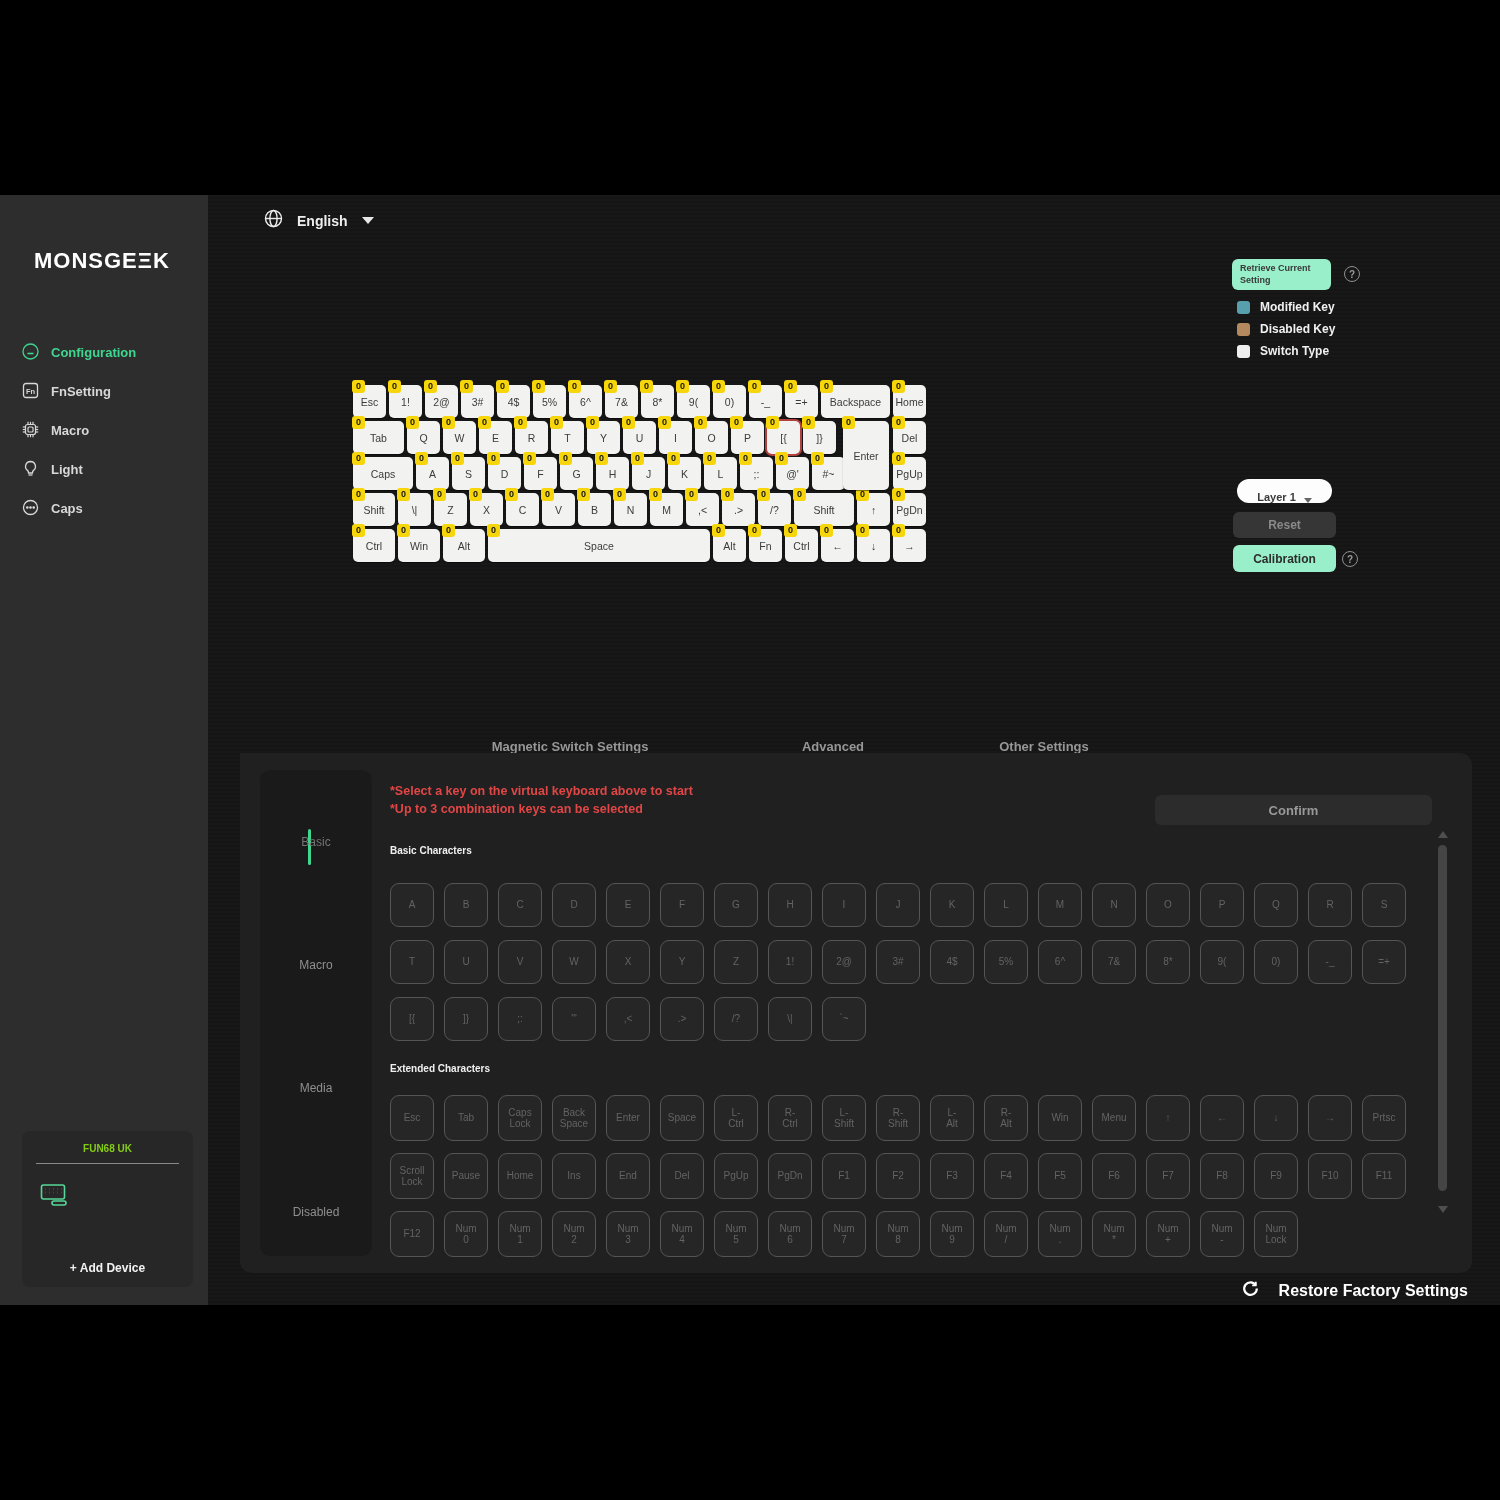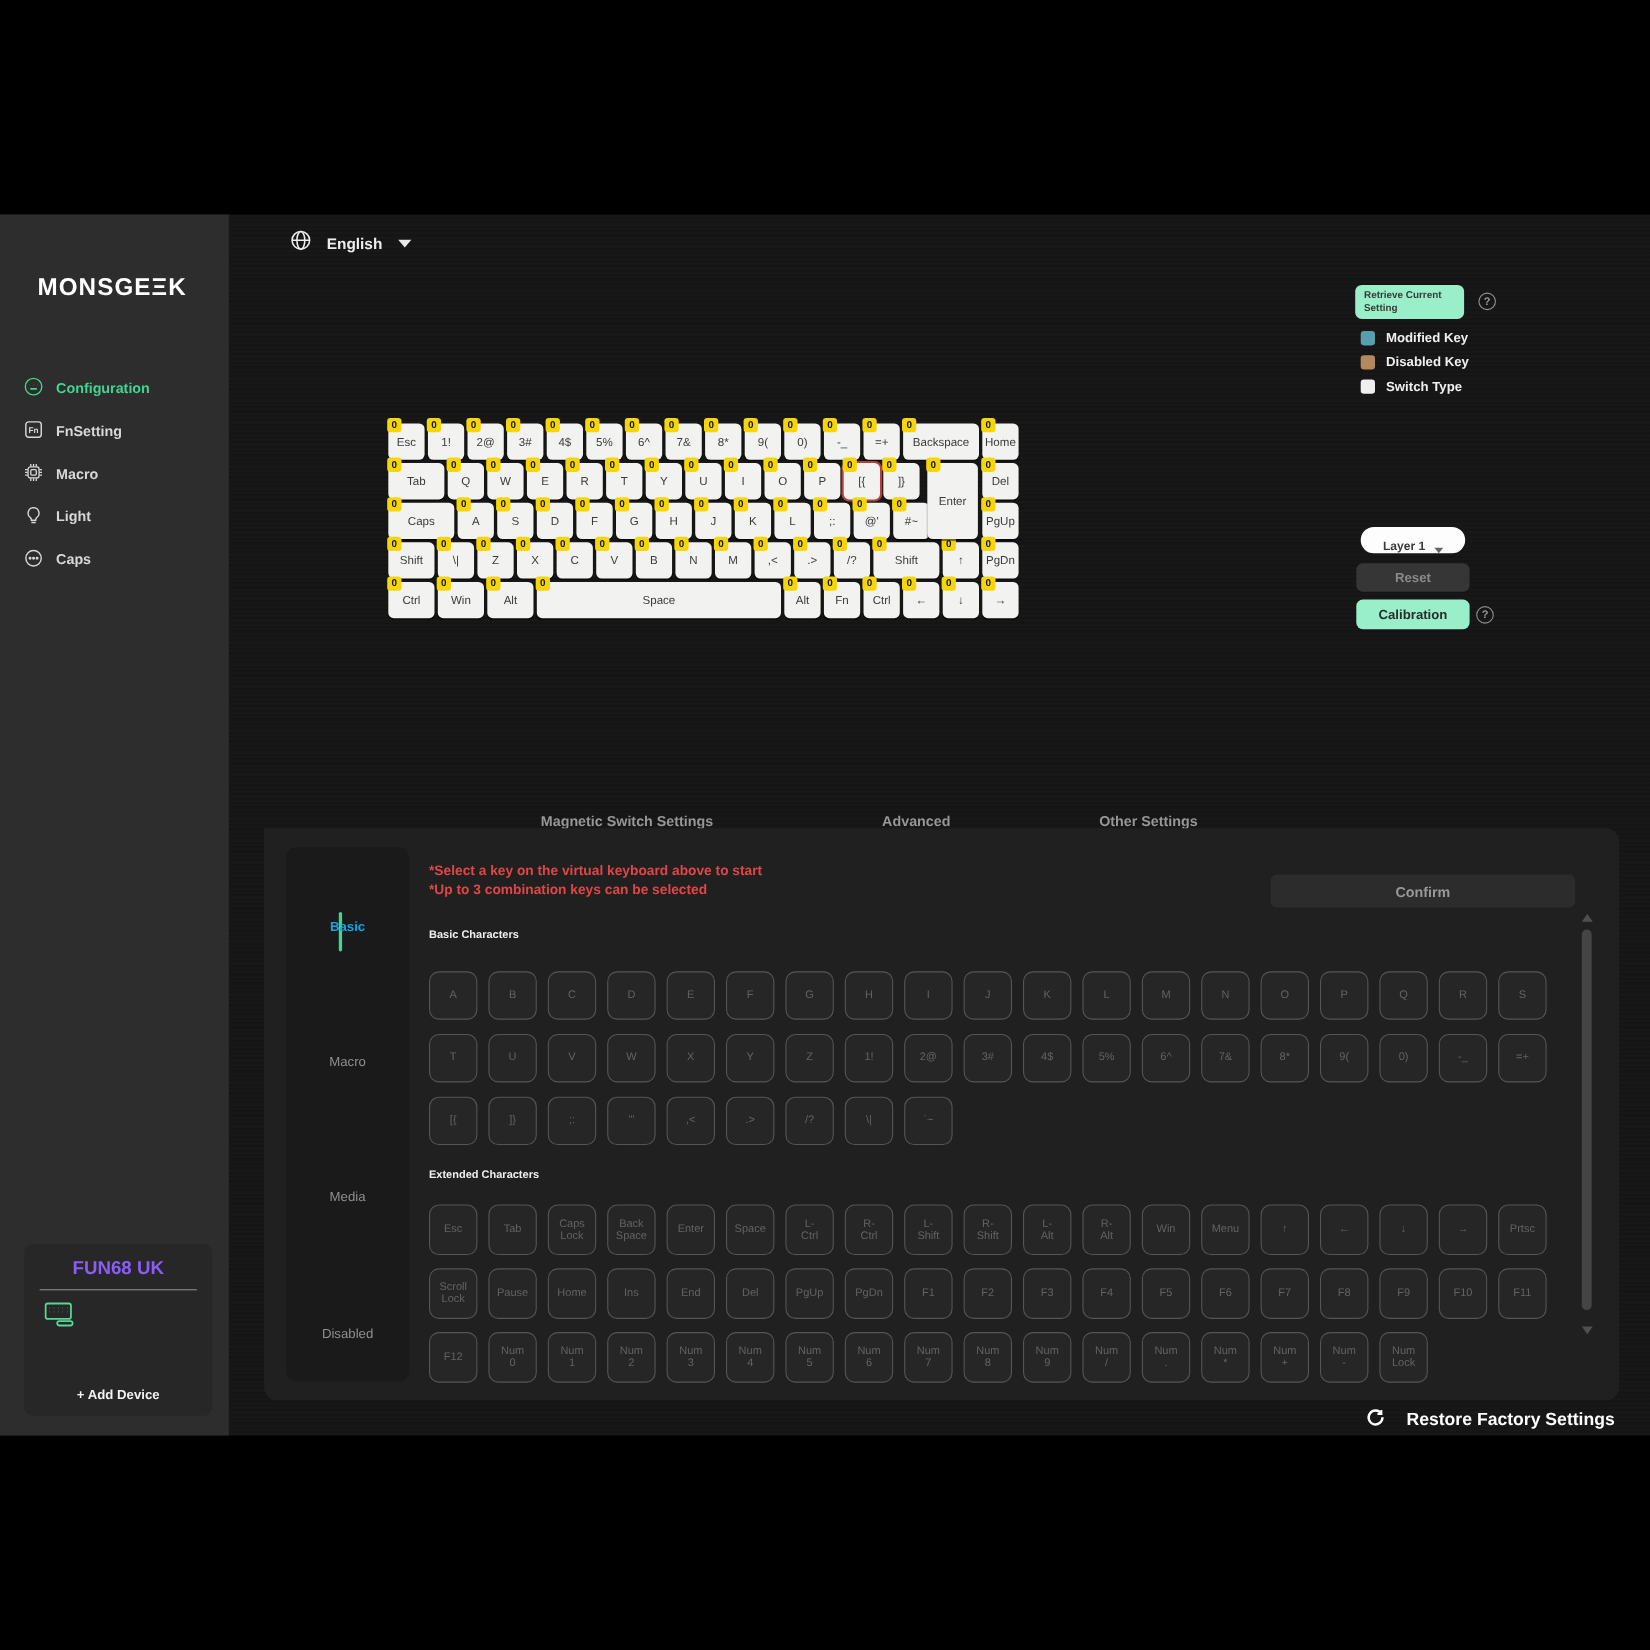--- a/index.html
+++ b/index.html
@@ -11,21 +11,21 @@
 
   
   .sidebar { position:absolute; left:0; top:0; width:208px; height:1110px; background:#2d2d2d; }
   .logo { position:absolute; left:34px; top:53px; font-size:22px; font-weight:bold; color:#fff; letter-spacing:1px; }
   .nav { position:absolute; left:0; top:138px; width:208px; }
   .nav-item { display:flex; align-items:center; gap:12px; height:39px; padding-left:22px; color:#d8d8d8; font-size:13px; font-weight:600; cursor:pointer; }
   .nav-item.active { color:#3fd68f; }
   .nav-item svg { flex:0 0 auto; }
 
   .device-card { position:absolute; left:22px; top:936px; width:171px; height:156px; background:#272727; border-radius:8px; }
-  .device-name { text-align:center; padding-top:12px; font-size:17px; font-weight:bold; color:#8b5cf6; }
+  .device-name { text-align:center; padding-top:12px; font-size:10px; font-weight:bold; color:#84cc16; }
   .device-divider { margin:9px 14px 0 14px; border-bottom:1px solid #8a8a8a; }
   .device-icon { position:absolute; left:18px; top:52px; }
   .add-device { position:absolute; bottom:12px; width:100%; text-align:center; font-size:12px; font-weight:bold; color:#f2f2f2; cursor:pointer; }
 
   
   .lang { position:absolute; left:264px; top:14px; display:flex; align-items:center; gap:14px; color:#ededed; }
   .lang-label { font-size:14px; font-weight:600; }
   .caret-down { width:0; height:0; border-left:6px solid transparent; border-right:6px solid transparent; border-top:7px solid #e8e8e8; }
 
   .retrieve-btn { position:absolute; left:1232px; top:64px; width:99px; height:31px; background:#98efc9; border:none; border-radius:6px;
@@ -61,21 +61,21 @@
   .tab-remap { position:absolute; left:240px; top:502px; width:164px; height:56px; background:#202020; border-radius:14px 14px 0 0;
     display:flex; align-items:center; justify-content:center; cursor:pointer; }
   .tab-remap-label { font-size:20px; font-weight:bold; color:#fff; }
   .tab-underline { position:absolute; bottom:8px; left:50%; transform:translateX(-50%); width:64px; height:5px; background:#5fe8a5; border-radius:3px; }
   .tab-plain { position:absolute; top:544px; transform:translateX(-50%); font-size:13px; font-weight:600; color:#979797; cursor:pointer; white-space:nowrap; }
 
   .panel { position:absolute; left:240px; top:558px; width:1232px; height:520px; background:#202020; border-radius:0 12px 12px 12px; overflow:hidden; }
 
   .subnav { position:absolute; left:20px; top:17px; width:112px; height:486px; background:#1a1a1a; border-radius:10px; }
   .subnav-item { position:absolute; width:100%; text-align:center; font-size:12px; color:#8f8f8f; cursor:pointer; }
-  .subnav-item.active { color:#0ea5e9; font-weight:700; }
+  .subnav-item.active { color:#737373; font-weight:400; }
   .subnav-bar { position:absolute; left:48px; top:59px; width:3px; height:36px; background:#3fd68f; border-radius:2px; }
 
   .note { position:absolute; left:150px; font-size:12.5px; font-weight:600; color:#e14646; }
   .confirm-btn { position:absolute; left:915px; top:42px; width:277px; height:30px; background:#2c2c2c; border:none; border-radius:6px;
     color:#999; font-size:13px; font-weight:600; font-family:inherit; cursor:pointer; }
 
   .sec-title { position:absolute; left:150px; font-size:10px; font-weight:bold; color:#f0f0f0; }
   .grid-row { position:absolute; left:150px; display:flex; gap:10px; }
   .gkey { width:44px; height:44px; background:#262626; border:1.5px solid #555; border-radius:9px;
     display:flex; align-items:center; justify-content:center; text-align:center; font-size:10px; color:#636363;

